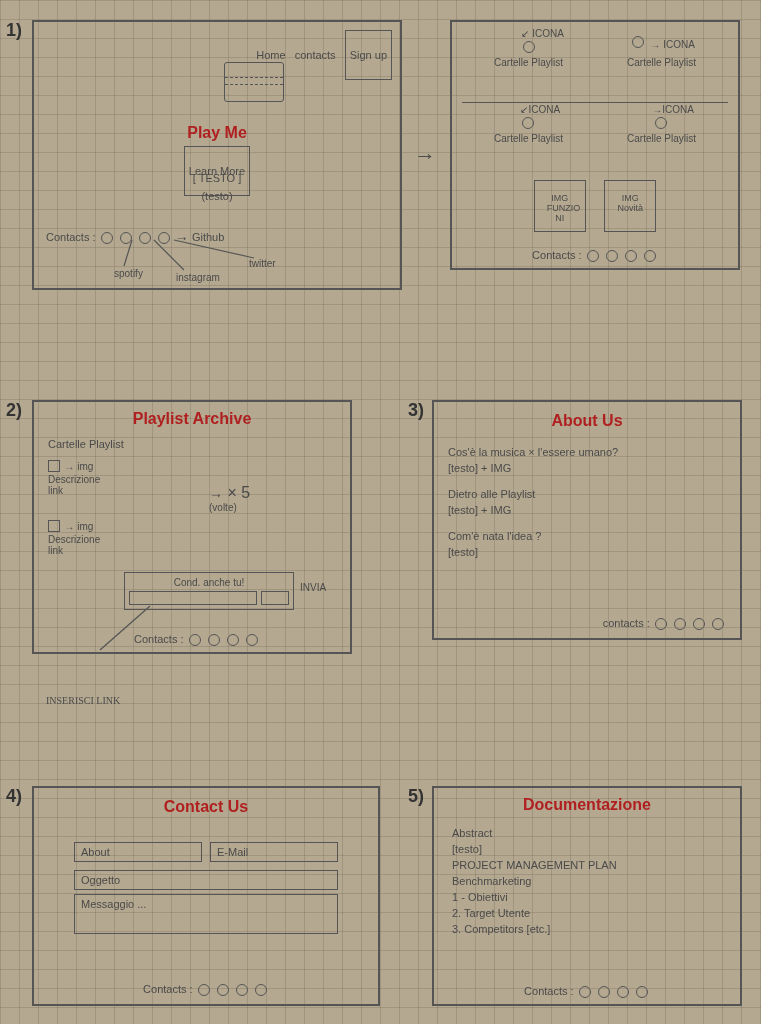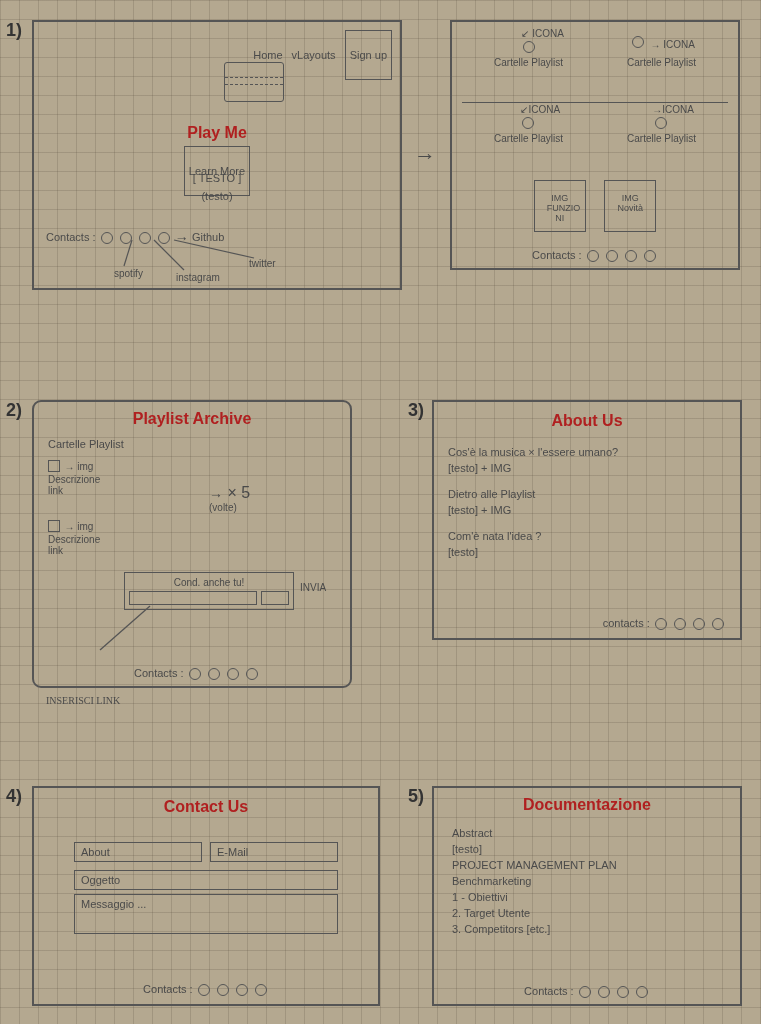--- a/index.html
+++ b/index.html
@@ -76,21 +76,21 @@
   hr.div { border: none; border-top: 1.5px solid #555; margin: 4px 0; }
 </style>
 </head>
 <body>
 
 <div class="num abs" style="left:6px; top:20px;">1)</div>
 <div class="panel" style="left:32px; top:20px; width:370px; height:270px;">
 
   <div class="abs small" style="right:8px; top:8px;">
     <span>Home</span>
-    <span style="margin:0 6px;">vLayouts</span>
+    <span style="margin:0 6px;">contacts</span>
     <span class="box">Sign up</span>
   </div>
 
   <div class="abs" style="left:190px; top:40px; width:60px; height:40px; border:1.5px solid #555; border-radius:3px;">
     <div style="border-top:1px dashed #555; margin-top:14px;"></div>
     <div style="border-top:1px dashed #555; margin-top:6px;"></div>
   </div>
   <div class="red-title abs" style="left:0; right:0; top:96px;">Play Me</div>
   <div class="abs center" style="left:0; right:0; top:124px;">
     <span class="box">Learn More</span>
@@ -172,21 +172,21 @@
   <div class="abs contacts-row center" style="left:0; right:0; bottom:6px;">
     <span>Contacts :</span>
     <span class="circ"></span>
     <span class="circ"></span>
     <span class="circ"></span>
     <span class="circ"></span>
   </div>
 </div>
 
 <div class="num abs" style="left:6px; top:400px;">2)</div>
-<div class="panel" style="left:32px; top:400px; width:320px; height:288px;border-radius:9px;">
+<div class="panel" style="left:32px; top:400px; width:320px; height:254px;">
   <div class="red-title" style="margin-top:8px;">Playlist Archive</div>
   <div class="abs small" style="left:14px; top:36px;">Cartelle Playlist</div>
 
   <div class="abs" style="left:14px; top:54px;">
     <span class="sq"></span>
     <span class="xs">→ img</span>
     <div class="xs">Descrizione</div>
     <div class="xs">link</div>
   </div>
 

